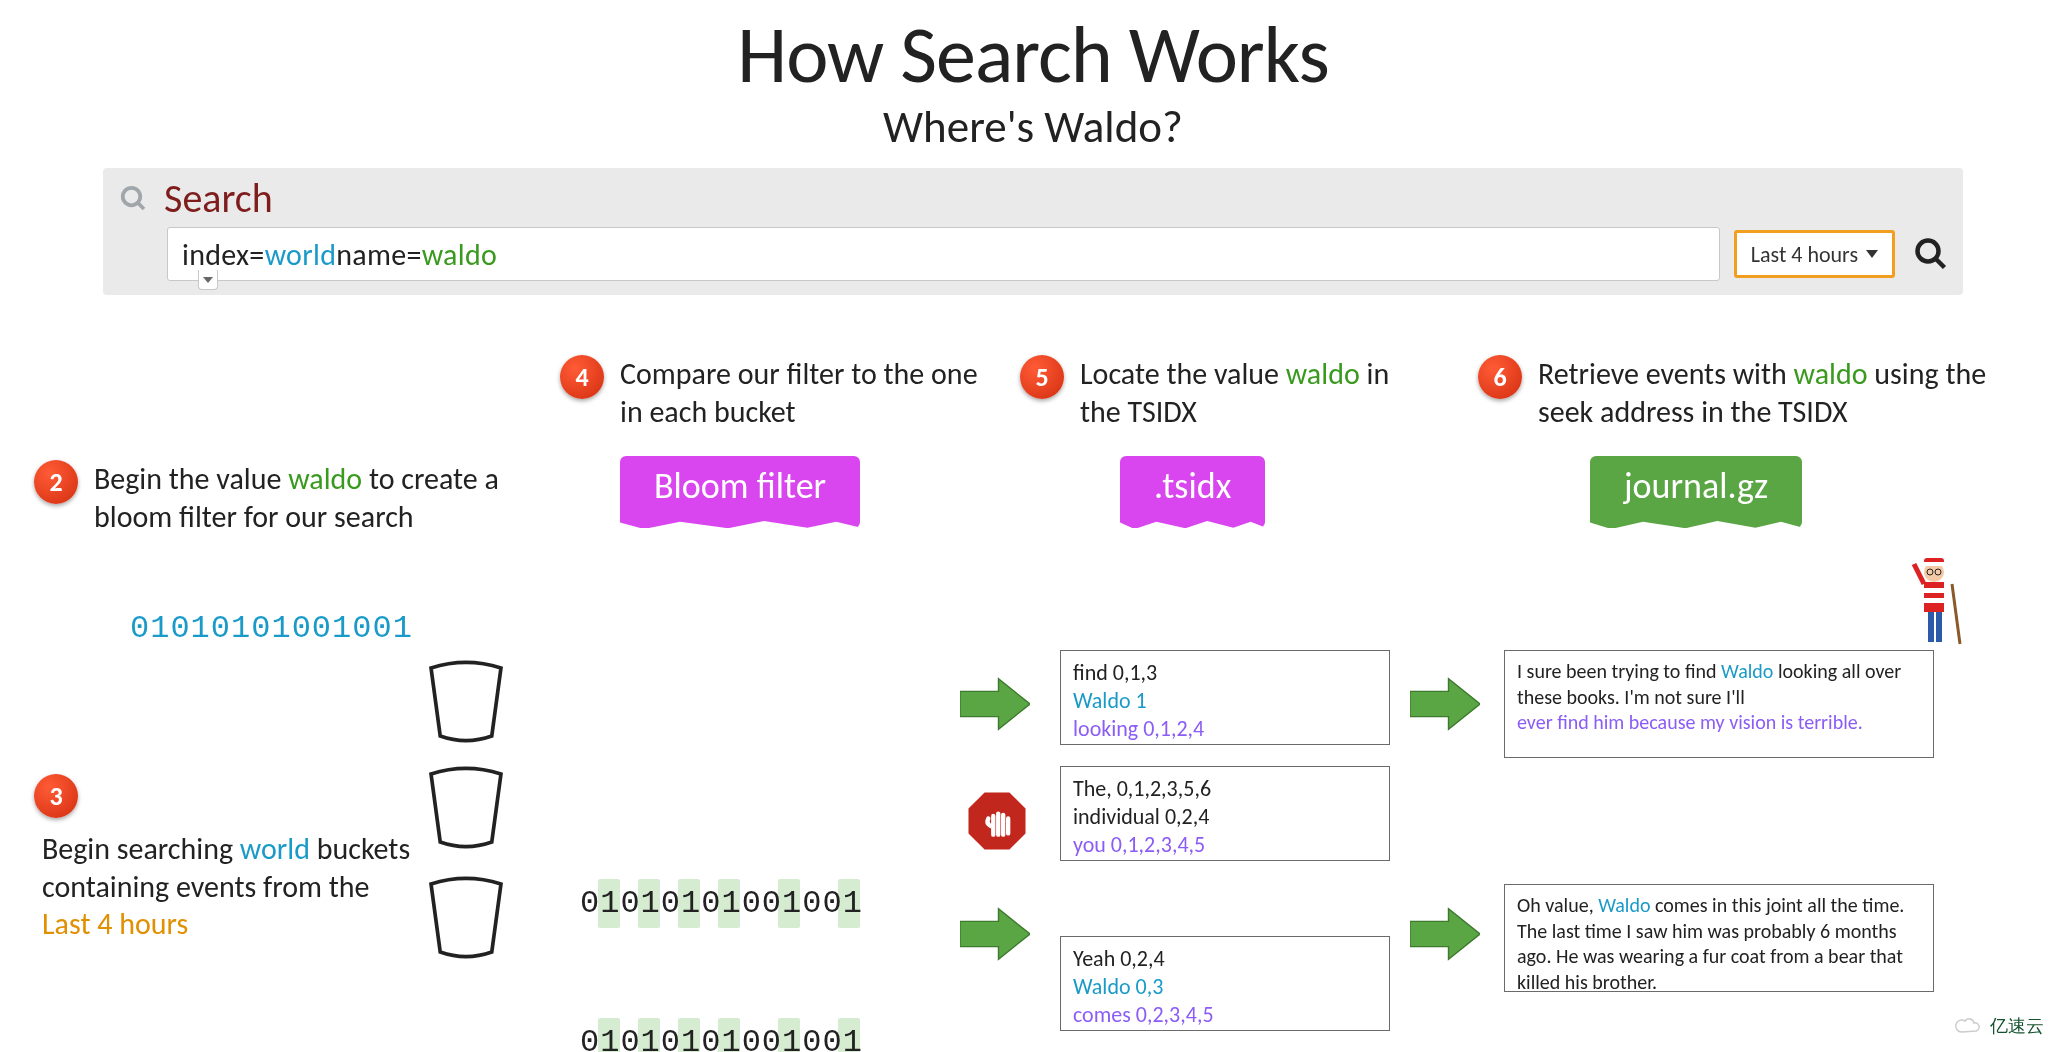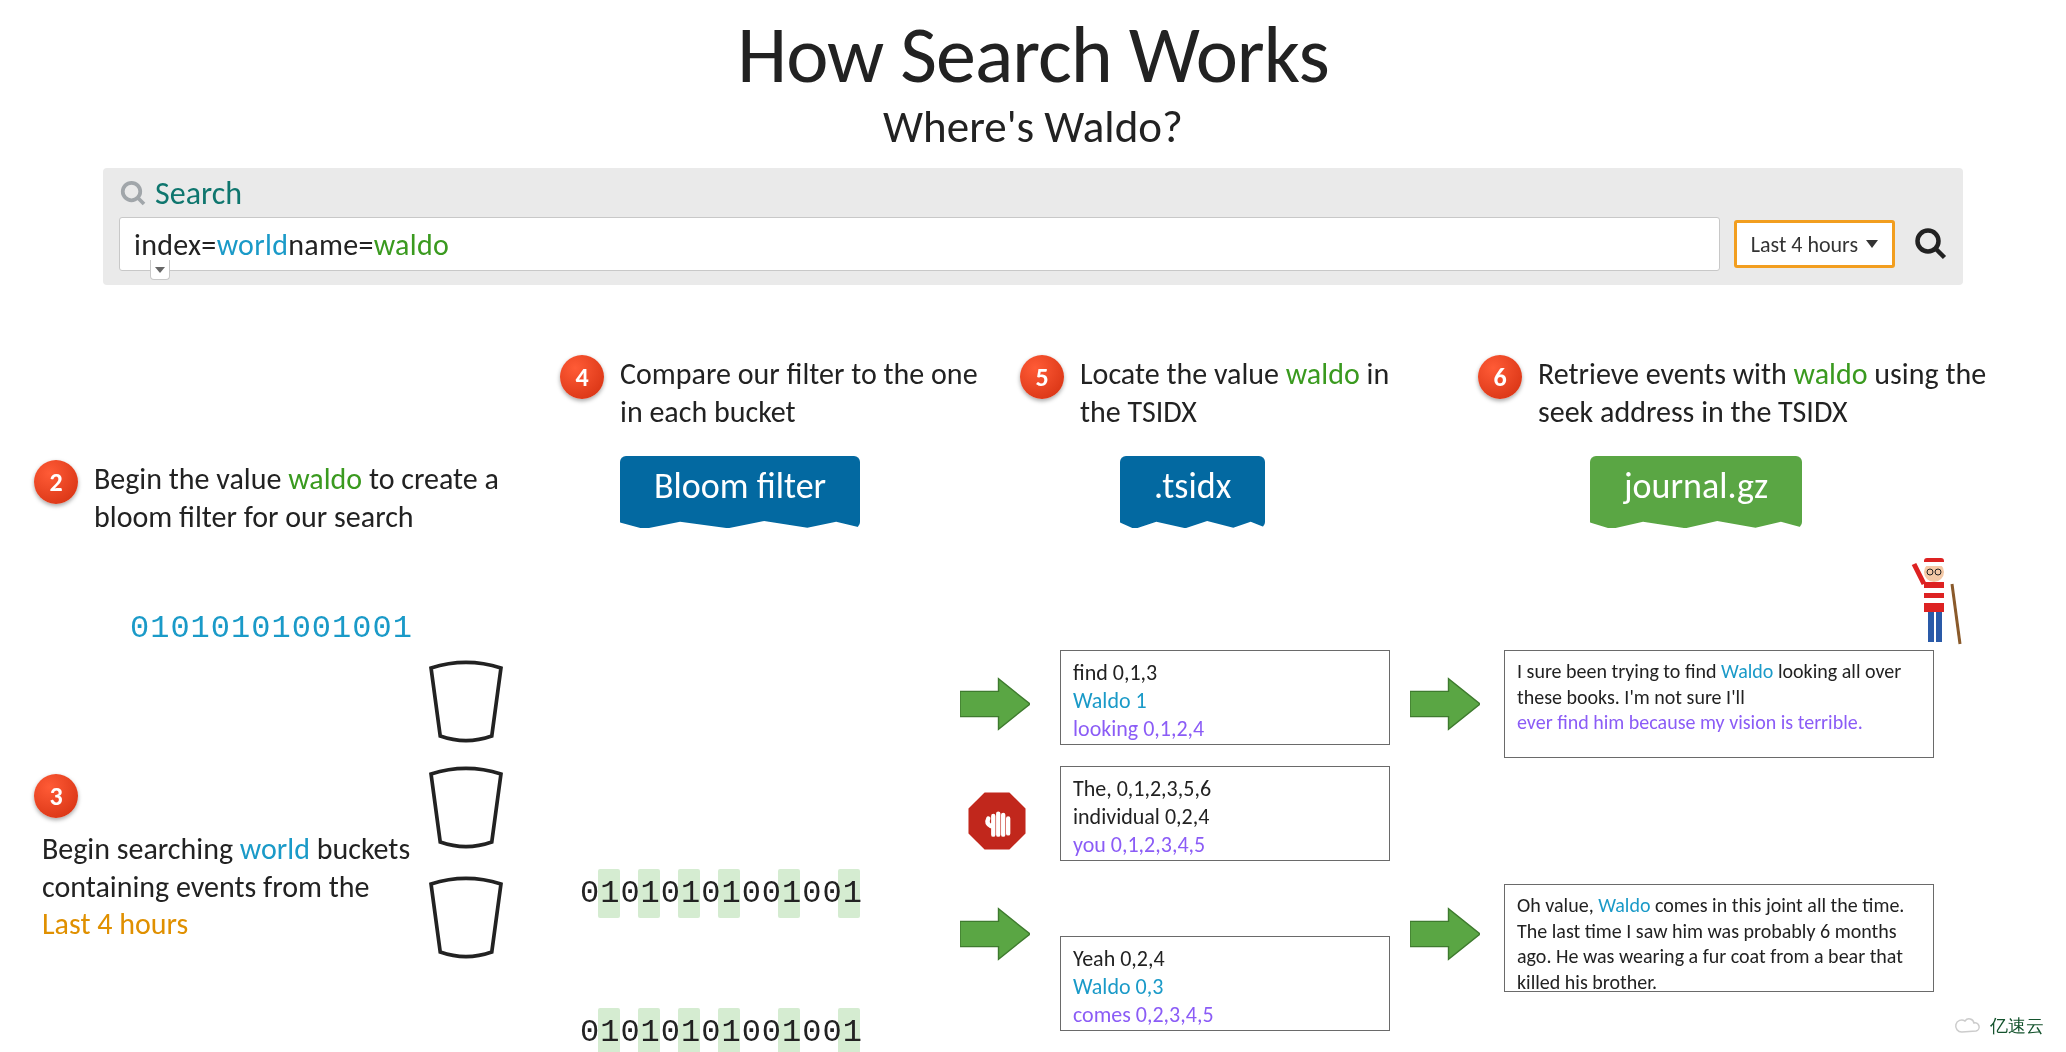--- a/index.html
+++ b/index.html
@@ -1,23 +1,23 @@
 <!DOCTYPE html>
 <html><head>
 <meta charset="utf-8">
 <style>
   * { box-sizing: border-box; margin: 0; padding: 0; }
   body { font-family: -apple-system, "Segoe UI", Calibri, Helvetica, Arial, sans-serif; background:#fff; width:2066px; height:1052px; position:relative; color:#222; }
   .slide { position:relative; width:100%; height:100%; padding:6px 0 0 0; }
   h1.title { text-align:center; font-size:80px; font-weight:400; letter-spacing:-1px; }
   h2.subtitle { text-align:center; font-size:45px; font-weight:400; margin-top:-4px; }
   .searchbar-wrap { margin:14px auto 0 auto; width:1860px; background:#eaeaea; border-radius:4px; padding:6px 10px 14px 16px; position:relative; }
-  .search-heading { display:flex; align-items:center; gap:6px; color:#0f766e; font-size:32px; font-weight:300; }
+  .search-heading { display:flex; align-items:center; gap:15px; color:#7f1d1d; font-size:40px; font-weight:300; }
   .search-heading svg { width:30px; height:30px; fill:none; stroke:#a1a6aa; stroke-width:3; }
-  .searchbox-row { display:flex; align-items:center; gap:14px; margin-top:4px; }
+  .searchbox-row { display:flex; align-items:center; gap:14px; margin-top:4px;margin-left:48px; }
   .searchbox { flex:1; background:#fff; border:1px solid #c8c8c8; border-radius:3px; height:54px; display:flex; align-items:center; padding:0 14px; font-size:30px; letter-spacing:.3px; position:relative; }
   .caret-down { position:absolute; left:30px; bottom:-10px; width:20px; height:20px; background:#fff; border:1px solid #c8c8c8; border-top:none; border-radius:0 0 4px 4px; display:flex; align-items:center; justify-content:center; }
   .caret-down::after { content:""; border-left:5px solid transparent; border-right:5px solid transparent; border-top:6px solid #666; }
   .time-picker { background:#fff; border:3px solid #f29e1f; border-radius:3px; height:48px; display:flex; align-items:center; justify-content:center; padding:0 14px; font-size:22px; color:#333; gap:8px; white-space:nowrap; }
   .time-picker .chev { border-left:6px solid transparent; border-right:6px solid transparent; border-top:8px solid #333; }
   .search-run { width:44px; height:44px; display:flex; align-items:center; justify-content:center; }
   .search-run svg { width:36px; height:36px; fill:none; stroke:#222; stroke-width:3; }
 
   .badge { display:inline-flex; align-items:center; justify-content:center; width:44px; height:44px; border-radius:50%; background:radial-gradient(circle at 35% 30%, #ff5b36, #d22e0f); color:#fff; font-size:26px; font-weight:600; box-shadow:0 2px 4px rgba(0,0,0,.35); flex:0 0 auto; }
 
@@ -27,21 +27,21 @@
   .blue-word { color:#1a9ac8; }
   .orange-word { color:#e09000; }
   .bits { font-family:"Courier New", monospace; font-size:32px; letter-spacing:1px; white-space:nowrap;text-align:right; }
   .bitstrip { position:relative; }
   .bitstrip .hl { position:absolute; top:-6px; bottom:-6px; width:22px; background:#d5ecd1; z-index:-1; border-radius:2px; }
 
   .bucket { width:92px; height:84px; }
   .bucket svg { width:100%; height:100%; }
 
   .banner { display:inline-block; color:#fff; font-size:36px; padding:8px 34px 20px 34px; border-radius:6px; position:relative; }
-  .banner.blue { background:#0369a1; }
+  .banner.blue { background:#d946ef; }
   .banner.green { background:#5aa644; }
   .banner.blue::after, .banner.green::after { content:""; position:absolute; left:0; right:0; bottom:-1px; height:16px; background:#fff; clip-path: polygon(0 60%, 10% 100%, 25% 55%, 45% 95%, 60% 50%, 78% 92%, 90% 55%, 100% 90%, 100% 100%, 0 100%); }
 
   .arrow-go, .stop-hand { width:70px; height:56px; }
   .arrow-go svg, .stop-hand svg { width:100%; height:100%; }
 
   .result-box { border:1.5px solid #6a6a6a; background:#fff; padding:8px 12px; font-size:22px; line-height:1.28; width:330px; height:95px; overflow:hidden; }
   .result-box.wide { width:430px; height:108px; font-size:20px;}
   .ghost { color:#8b5cf6; }
   .blue-inline { color:#1a9ac8; }

